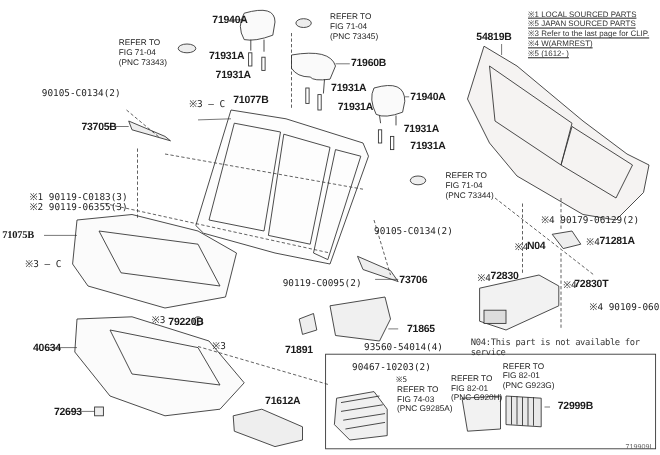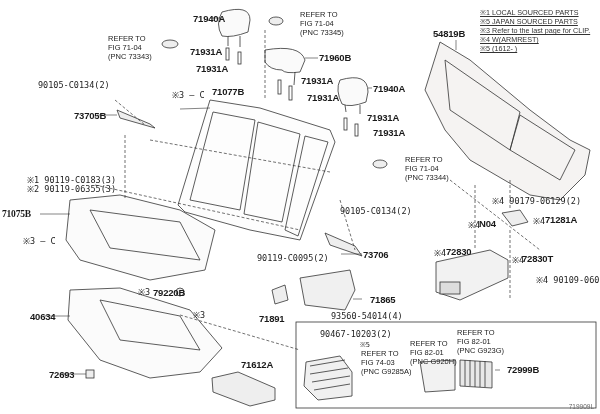--- a/index.html
+++ b/index.html
@@ -205,15 +205,16 @@
 <div class="ref" style="left:361px;top:349px;">REFER TO
 FIG 74-03
 (PNC G9285A)</div>
 <div class="ref" style="left:410px;top:339px;">REFER TO
 FIG 82-01
 (PNC G920H)</div>
 <div class="ref" style="left:457px;top:328px;">REFER TO
 FIG 82-01
 (PNC G923G)</div>
 
+<div class="note">N04:This part is not available for service</div>
 <div class="code">719909L</div>
 
 </div>
 
 </body></html>

